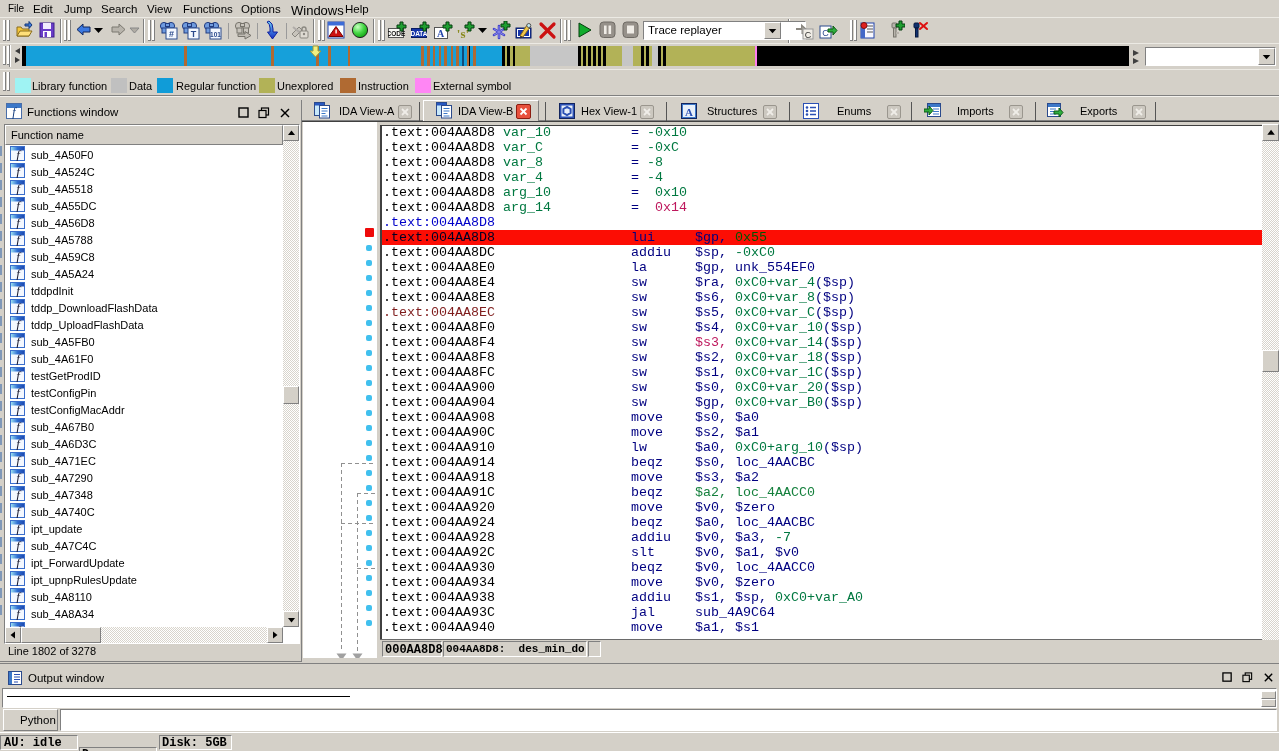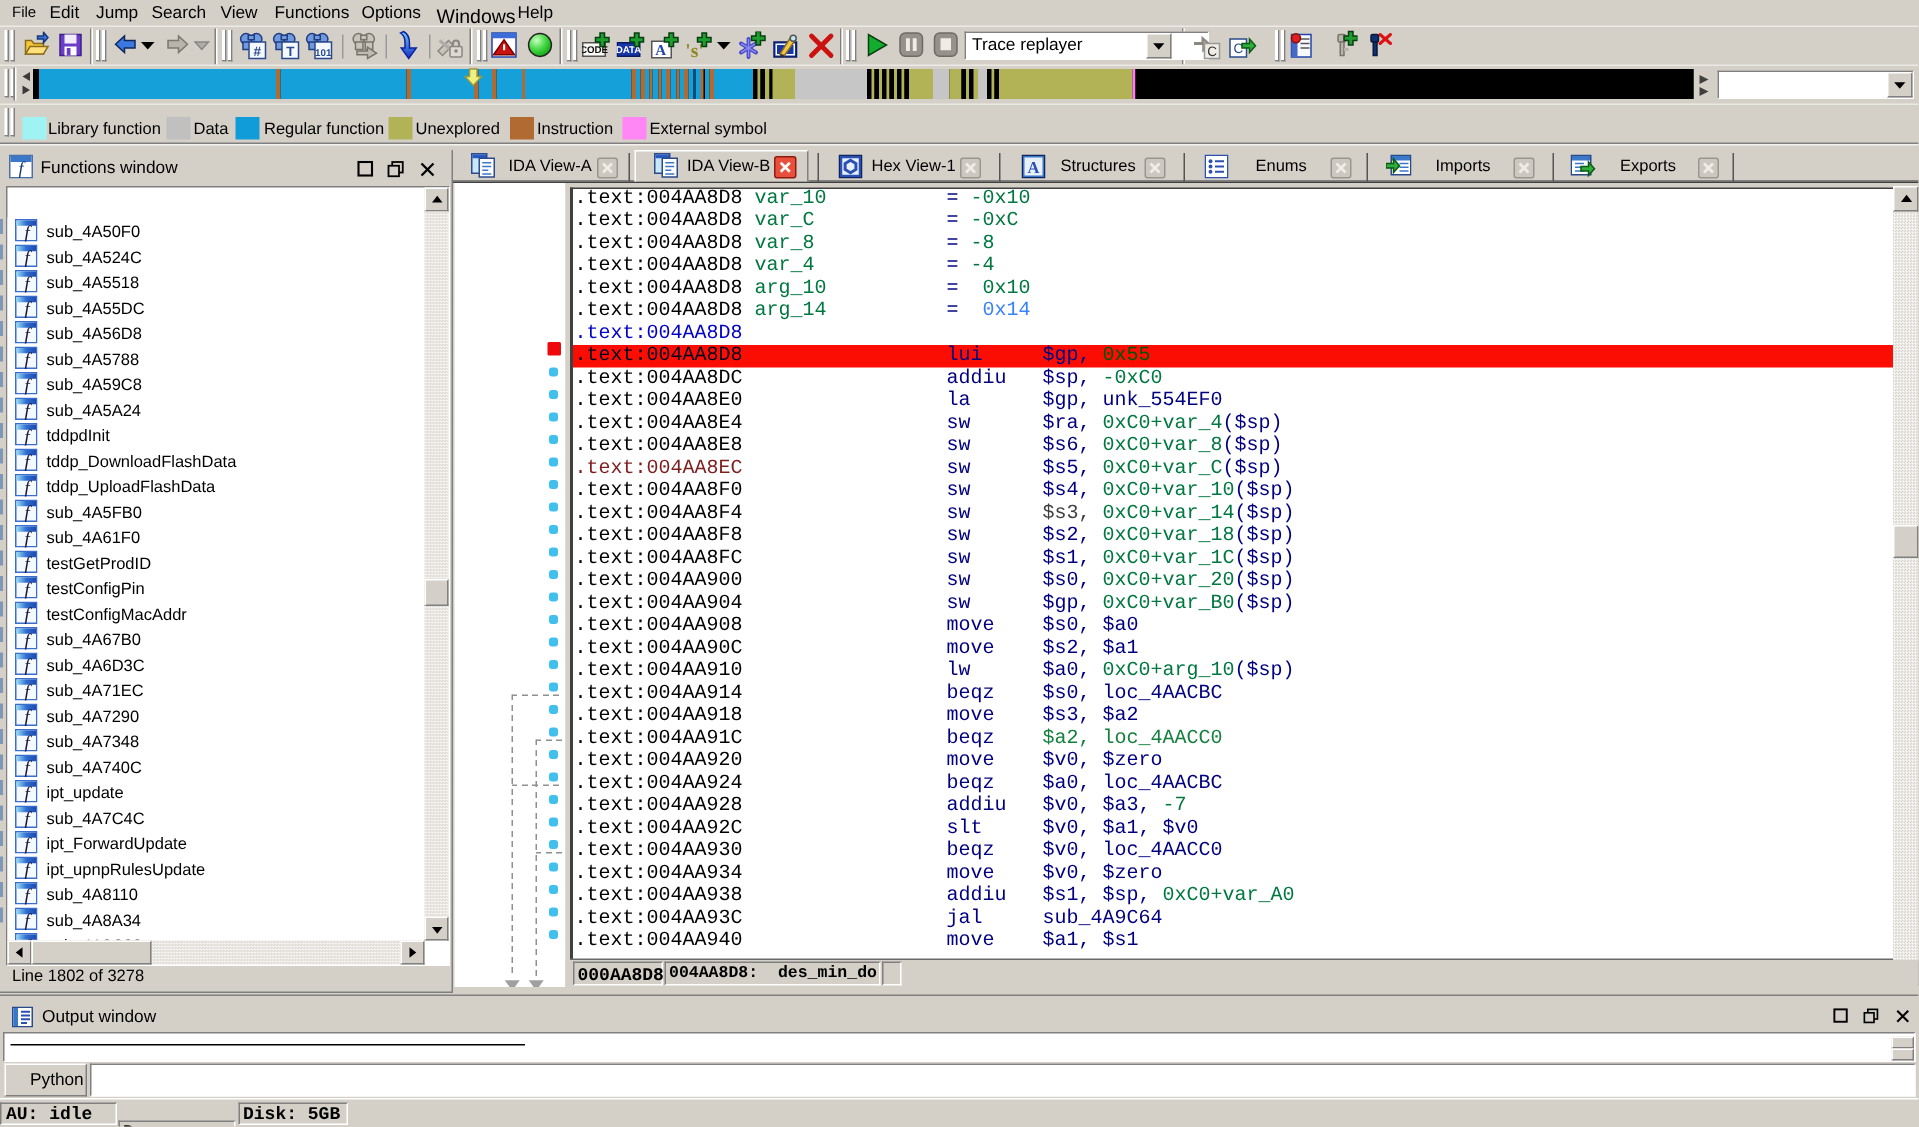--- a/index.html
+++ b/index.html
@@ -350,20 +350,23 @@
         <rect x="1" y="3.5" width="7" height="7" fill="#d4d0c8" stroke="#000" stroke-width="1.2"></rect>
       </svg>
       <svg style="position:absolute;left:279px;top:5px" width="12" height="12" viewBox="0 0 12 12">
         <g stroke="#000" stroke-width="1.5">
           <path d="M2 2 L10 10"></path>
           <path d="M10 2 L2 10"></path>
         </g>
       </svg>
     </div>
     <div style="position:absolute;left:4px;top:24px;width:296px;height:520px;background:#fff;border-top:1px solid #808080;border-left:1px solid #808080;border-bottom:1px solid #fff;border-right:1px solid #fff;">
+      <div style="position:absolute;left:0px;top:0px;width:278px;height:20px;background:#d4d0c8;border-top:1px solid #fff;border-left:1px solid #fff;border-bottom:1px solid #808080;border-right:1px solid #808080;">
+        <span style="position:absolute;left:5px;top:3px;font-size:11px;white-space:pre;">Function name</span>
+      </div>
       <div style="position:absolute;left:0px;top:20px;width:278px;height:482px;overflow:hidden;background:#fff">
         <div style="position:absolute;left:0px;top:1px;width:278px;height:17px;">
           <svg style="position:absolute;left:5px;top:0px" width="15" height="15" viewBox="0 0 15 15">
             <defs>
               <linearGradient id="fg" x1="0" y1="0" x2="1" y2="0">
                 <stop offset="0" stop-color="#9adef2"></stop>
                 <stop offset="0.5" stop-color="#2f6ed2"></stop>
                 <stop offset="1" stop-color="#1e4ab0"></stop>
               </linearGradient>
             </defs>
@@ -969,30 +972,30 @@
 <div style="position:absolute;left:380px;top:122px;width:2px;height:518px;background:#404040"></div>
 <div style="position:absolute;left:377px;top:122px;width:885px;height:3px;background:#d4d0c8"></div>
 <div style="position:absolute;left:380px;top:125px;width:882px;height:1px;background:#404040"></div>
 <div style="position:absolute;left:382px;top:126px;width:880px;height:514px;background:#fff;overflow:hidden">
     <div style="position:absolute;left:0px;top:104px;width:880px;height:15px;background:#fc0d04"></div>
     <pre style="position:absolute;left:1px;top:-1px;font-family:'Liberation Mono',monospace;font-size:13.333px;line-height:15px"><span style="color:#000">.text:004AA8D8</span> <span style="color:#007840">var_10          </span><span style="color:#000080">=</span> <span style="color:#007840">-0x10</span>
 <span style="color:#000">.text:004AA8D8</span> <span style="color:#007840">var_C           </span><span style="color:#000080">=</span> <span style="color:#007840">-0xC</span>
 <span style="color:#000">.text:004AA8D8</span> <span style="color:#007840">var_8           </span><span style="color:#000080">=</span> <span style="color:#007840">-8</span>
 <span style="color:#000">.text:004AA8D8</span> <span style="color:#007840">var_4           </span><span style="color:#000080">=</span> <span style="color:#007840">-4</span>
 <span style="color:#000">.text:004AA8D8</span> <span style="color:#007840">arg_10          </span><span style="color:#000080">=</span> <span style="color:#007840"> 0x10</span>
-<span style="color:#000">.text:004AA8D8</span> <span style="color:#007840">arg_14          </span><span style="color:#000080">=</span> <span style="color:#3b82f6"> 0x14</span>
+<span style="color:#000">.text:004AA8D8</span> <span style="color:#007840">arg_14          </span><span style="color:#000080">=</span> <span style="color:#be185d"> 0x14</span>
 <span style="color:#0000c8">.text:004AA8D8</span>
 <span style="color:#000022">.text:004AA8D8</span>                 <span style="color:#000080">lui     </span><span style="color:#000080">$gp, </span><span style="color:#005500">0x55</span>
 <span style="color:#000">.text:004AA8DC</span>                 <span style="color:#000080">addiu   </span><span style="color:#000080">$sp, </span><span style="color:#007840">-0xC0</span>
 <span style="color:#000">.text:004AA8E0</span>                 <span style="color:#000080">la      </span><span style="color:#000080">$gp, unk_554EF0</span>
 <span style="color:#000">.text:004AA8E4</span>                 <span style="color:#000080">sw      </span><span style="color:#000080">$ra, </span><span style="color:#007840">0xC0+var_4</span><span style="color:#000080">($sp)</span>
 <span style="color:#000">.text:004AA8E8</span>                 <span style="color:#000080">sw      </span><span style="color:#000080">$s6, </span><span style="color:#007840">0xC0+var_8</span><span style="color:#000080">($sp)</span>
 <span style="color:#7f1d1d">.text:004AA8EC</span>                 <span style="color:#000080">sw      </span><span style="color:#000080">$s5, </span><span style="color:#007840">0xC0+var_C</span><span style="color:#000080">($sp)</span>
 <span style="color:#000">.text:004AA8F0</span>                 <span style="color:#000080">sw      </span><span style="color:#000080">$s4, </span><span style="color:#007840">0xC0+var_10</span><span style="color:#000080">($sp)</span>
-<span style="color:#000">.text:004AA8F4</span>                 <span style="color:#000080">sw      </span><span style="color:#404040">$s3, </span><span style="color:#007840">0xC0+var_14</span><span style="color:#000080">($sp)</span>
+<span style="color:#000">.text:004AA8F4</span>                 <span style="color:#000080">sw      </span><span style="color:#be185d">$s3, </span><span style="color:#007840">0xC0+var_14</span><span style="color:#000080">($sp)</span>
 <span style="color:#000">.text:004AA8F8</span>                 <span style="color:#000080">sw      </span><span style="color:#000080">$s2, </span><span style="color:#007840">0xC0+var_18</span><span style="color:#000080">($sp)</span>
 <span style="color:#000">.text:004AA8FC</span>                 <span style="color:#000080">sw      </span><span style="color:#000080">$s1, </span><span style="color:#007840">0xC0+var_1C</span><span style="color:#000080">($sp)</span>
 <span style="color:#000">.text:004AA900</span>                 <span style="color:#000080">sw      </span><span style="color:#000080">$s0, </span><span style="color:#007840">0xC0+var_20</span><span style="color:#000080">($sp)</span>
 <span style="color:#000">.text:004AA904</span>                 <span style="color:#000080">sw      </span><span style="color:#000080">$gp, </span><span style="color:#007840">0xC0+var_B0</span><span style="color:#000080">($sp)</span>
 <span style="color:#000">.text:004AA908</span>                 <span style="color:#000080">move    </span><span style="color:#000080">$s0, $a0</span>
 <span style="color:#000">.text:004AA90C</span>                 <span style="color:#000080">move    </span><span style="color:#000080">$s2, $a1</span>
 <span style="color:#000">.text:004AA910</span>                 <span style="color:#000080">lw      </span><span style="color:#000080">$a0, </span><span style="color:#007840">0xC0+arg_10</span><span style="color:#000080">($sp)</span>
 <span style="color:#000">.text:004AA914</span>                 <span style="color:#000080">beqz    </span><span style="color:#000080">$s0, loc_4AACBC</span>
 <span style="color:#000">.text:004AA918</span>                 <span style="color:#000080">move    </span><span style="color:#000080">$s3, $a2</span>
 <span style="color:#000">.text:004AA91C</span>                 <span style="color:#000080">beqz    </span><span style="color:#15803d">$a2, loc_4AACC0</span>

